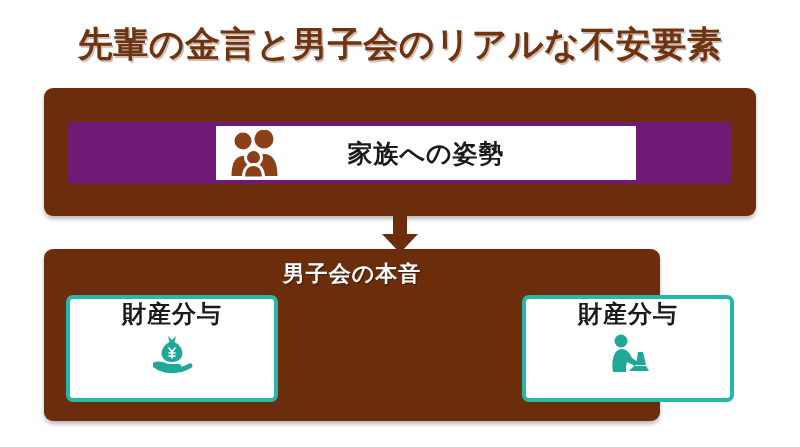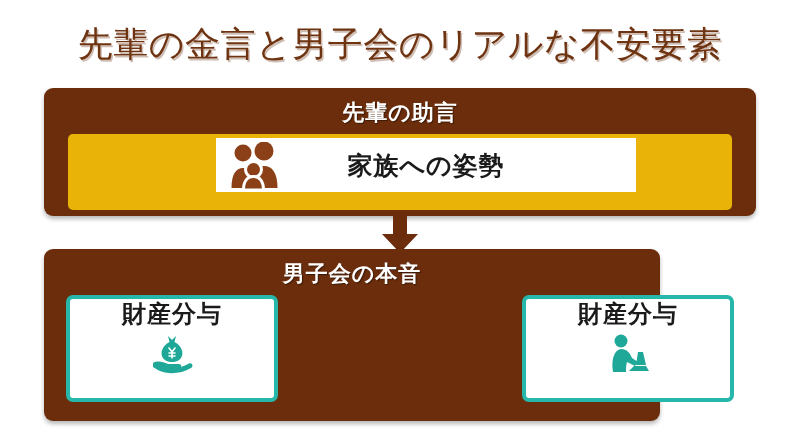--- a/index.html
+++ b/index.html
@@ -20,21 +20,21 @@
   }
 
   
   .page-title {
     position: absolute;
     top: 21px;
     left: 0;
     width: 800px;
     text-align: center;
     font-size: 35px;
-    font-weight: normal;
+    font-weight: bold;
     letter-spacing: 0.5px;
     color: #6E3310;
     text-shadow: 1.5px 1.5px 0 rgba(120,70,40,0.35);
     white-space: nowrap;
   }
 
   
   .panel {
     position: absolute;
     background: #6B2D0B;
@@ -56,24 +56,24 @@
     font-weight: bold;
     letter-spacing: 1px;
     text-shadow: 1px 1px 1px rgba(0,0,0,0.45);
     white-space: nowrap;
   }
 
   
   .coral-bar {
     position: absolute;
     left: 24px;
-    top: 46px;
+    top: 34px;
     width: 664px;
-    height: 76px;
-    background: #eab308;
+    height: 62px;
+    background: #701a75;
     border-radius: 5px;
   }
 
   .advice-card {
     position: absolute;
     left: 148px;
     top: 4px;
     width: 420px;
     height: 54px;
     background: #ffffff;
@@ -153,21 +153,20 @@
 </style>
 </head>
 <body>
 
 <div id="canvas">
 
   <div class="page-title">先輩の金言と男子会のリアルな不安要素</div>
 
   <div class="panel panel-advice">
 
-    <div class="panel-heading">先輩の助言</div>
 
     <div class="coral-bar">
 
       <div class="advice-card">
 
         <span class="advice-icon">
           <svg viewBox="0 0 56 48" width="56" height="48" aria-hidden="true">
 
             <circle cx="13" cy="11" r="8.5" fill="#8B4018"></circle>
             <path d="M1.5 46 C1.5 32 6 26 13 26 C20 26 24.5 32 24.5 46 Z" fill="#8B4018"></path>

